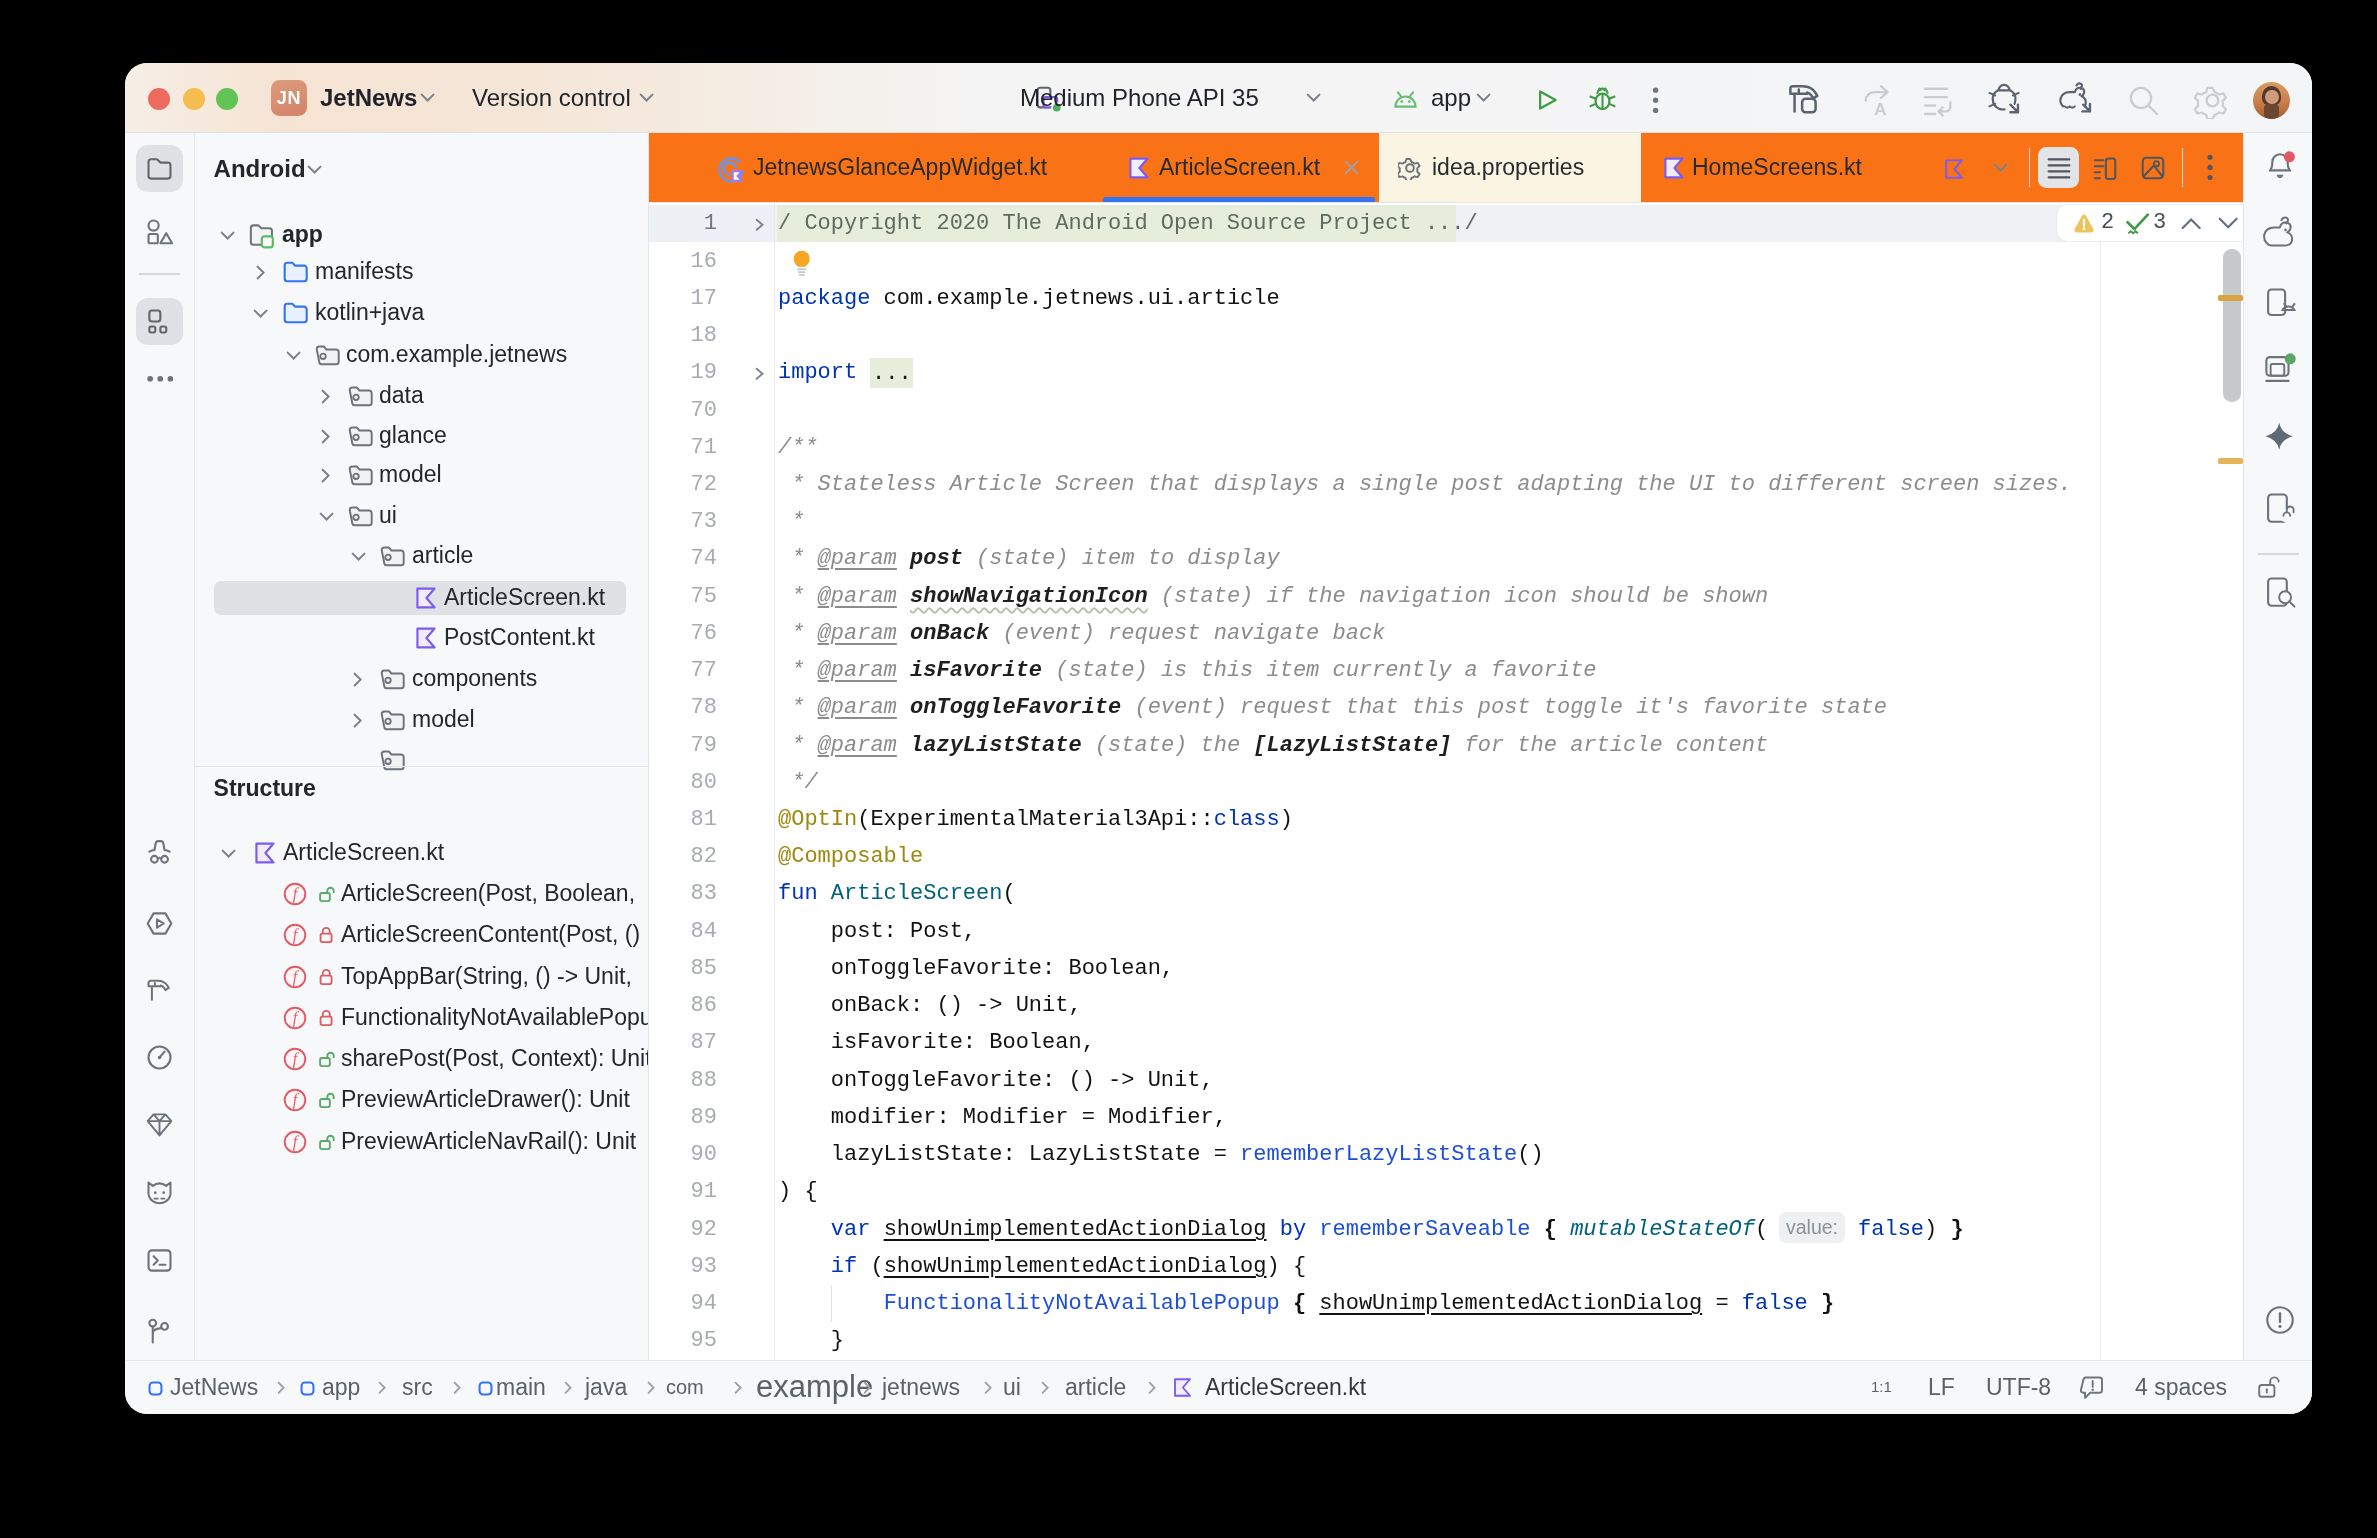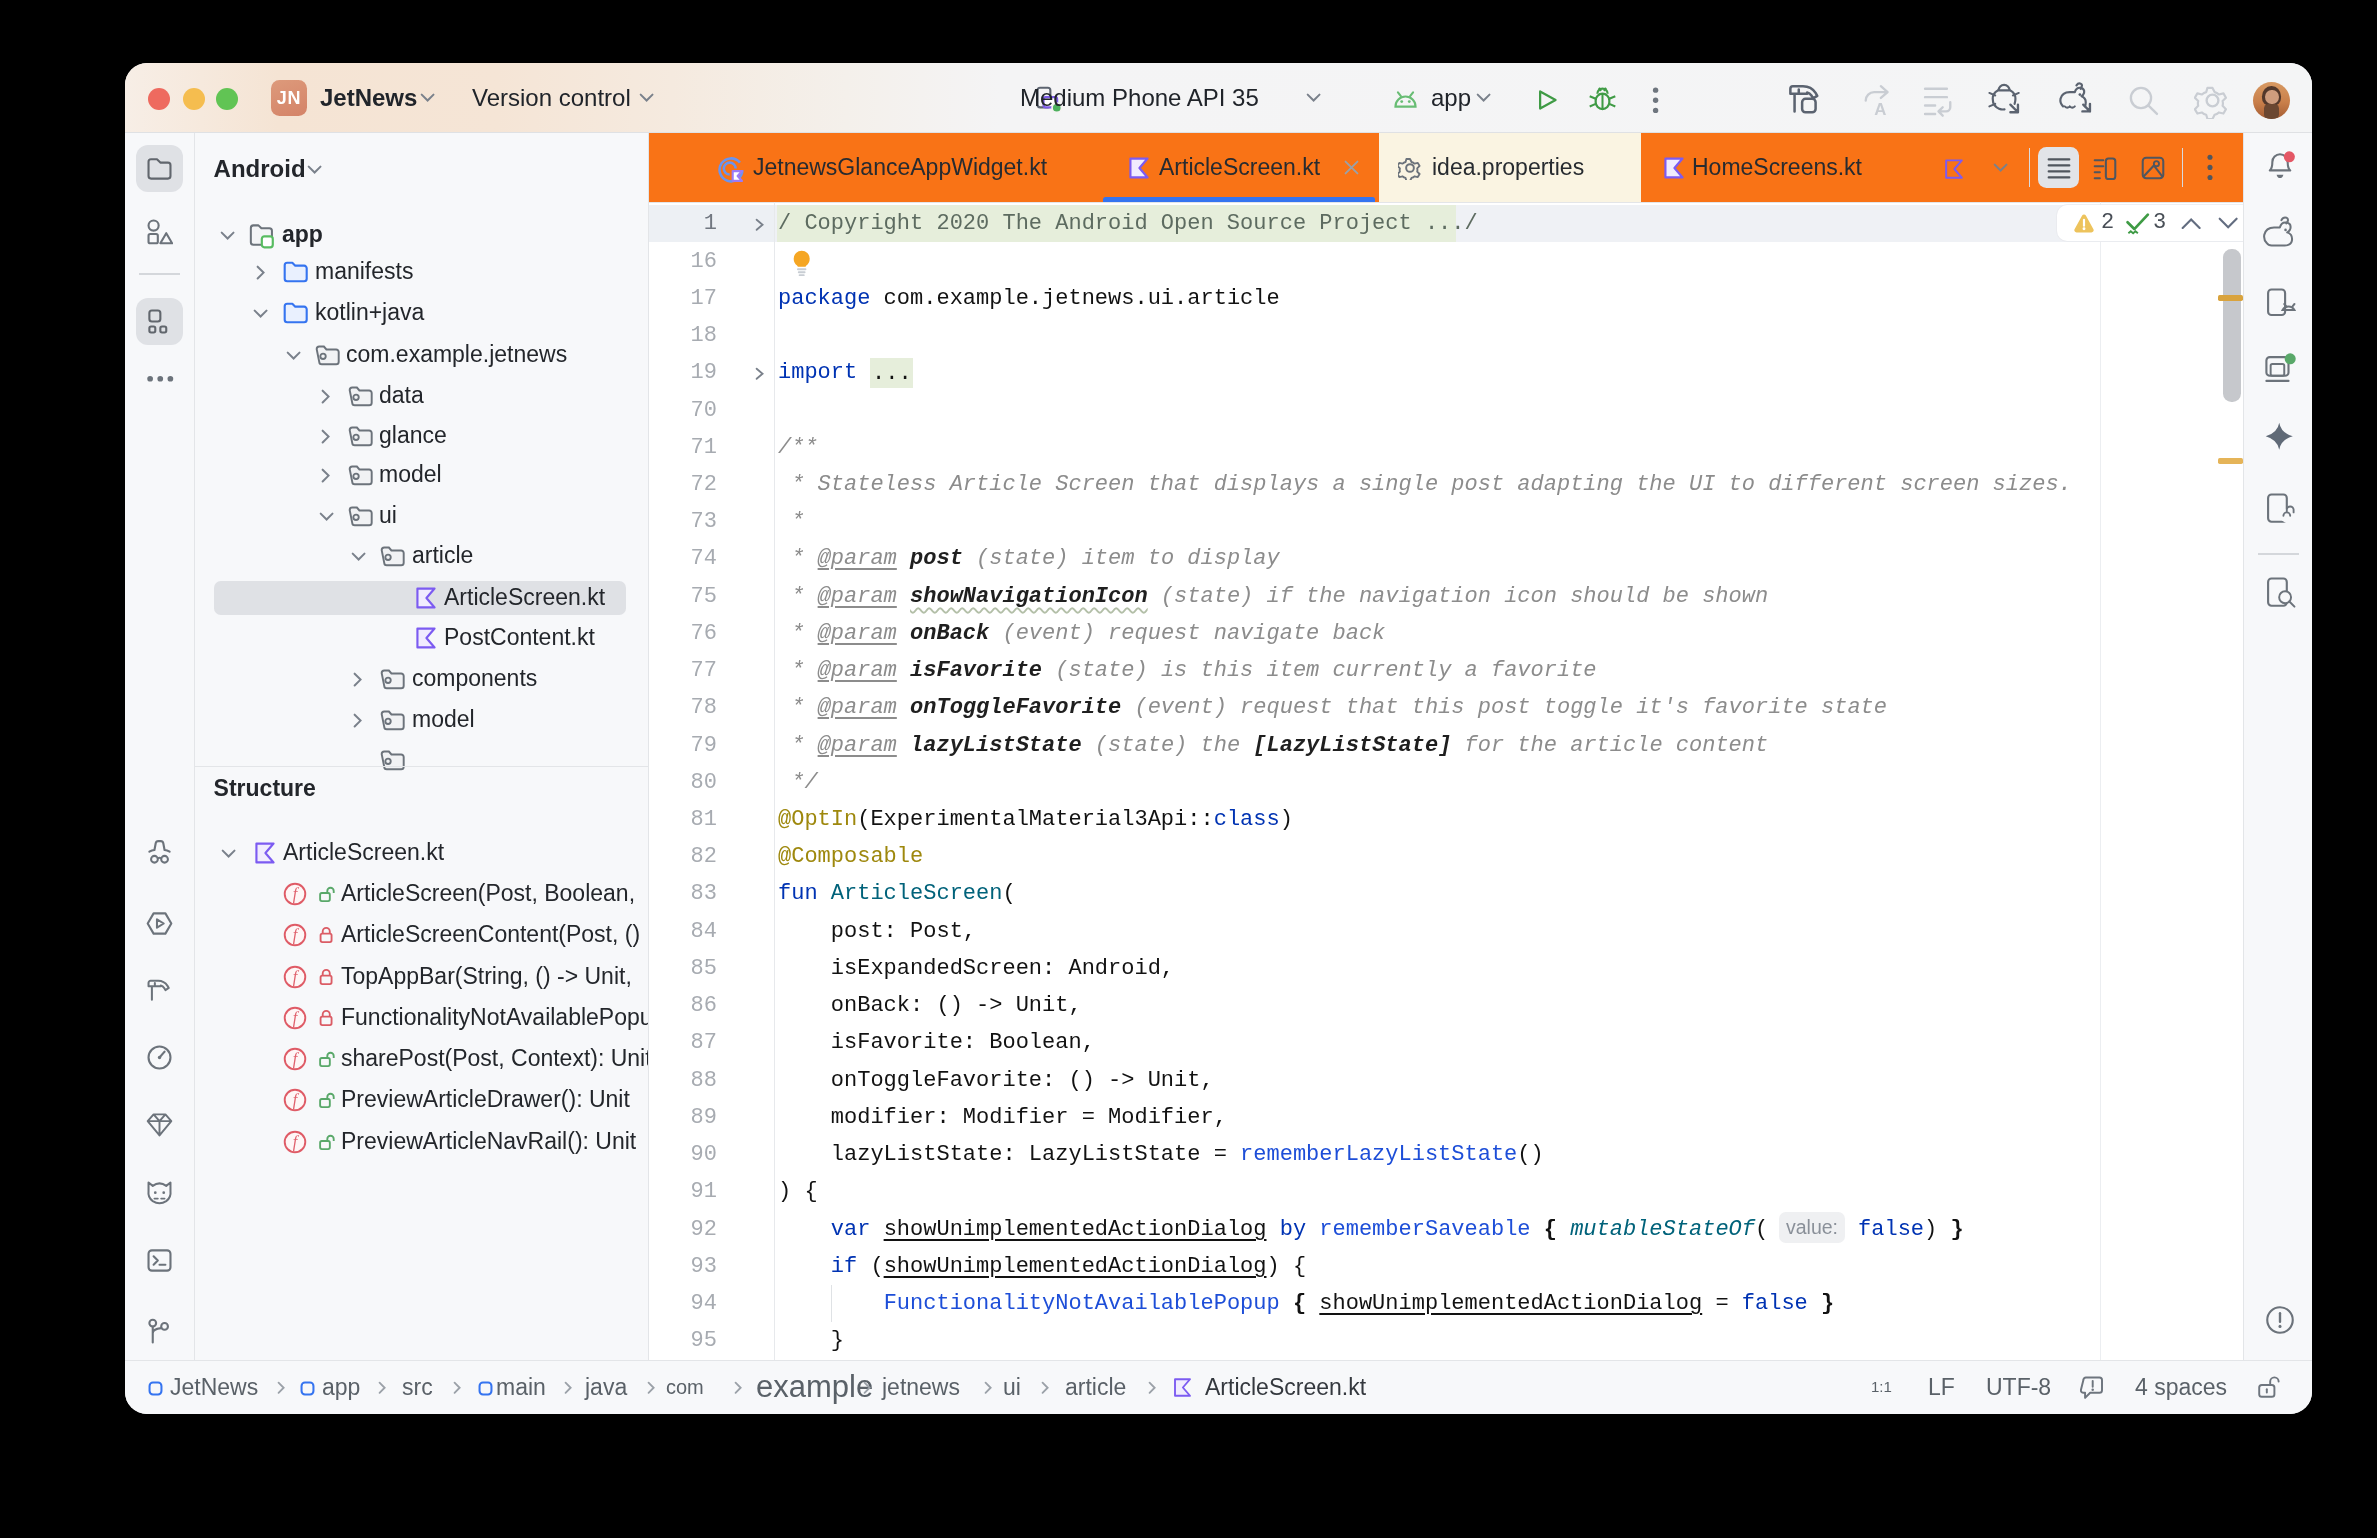--- a/index.html
+++ b/index.html
@@ -518,21 +518,21 @@
 <div class="cl" style="top:562px;"><span class="cm"> */</span></div>
 <div class="ln" style="top:599px;">81</div>
 <div class="cl" style="top:599px;"><span class="an">@OptIn</span>(ExperimentalMaterial3Api::<span class="k">class</span>)</div>
 <div class="ln" style="top:636px;">82</div>
 <div class="cl" style="top:636px;"><span class="an">@Composable</span></div>
 <div class="ln" style="top:673px;">83</div>
 <div class="cl" style="top:673px;"><span class="k">fun</span> <span class="fn">ArticleScreen</span>(</div>
 <div class="ln" style="top:711px;">84</div>
 <div class="cl" style="top:711px;">    post: Post,</div>
 <div class="ln" style="top:748px;">85</div>
-<div class="cl" style="top:748px;">    isExpandedScreen: Android,</div>
+<div class="cl" style="top:748px;">    onToggleFavorite: Boolean,</div>
 <div class="ln" style="top:785px;">86</div>
 <div class="cl" style="top:785px;">    onBack: () -&gt; Unit,</div>
 <div class="ln" style="top:822px;">87</div>
 <div class="cl" style="top:822px;">    isFavorite: Boolean,</div>
 <div class="ln" style="top:860px;">88</div>
 <div class="cl" style="top:860px;">    onToggleFavorite: () -&gt; Unit,</div>
 <div class="ln" style="top:897px;">89</div>
 <div class="cl" style="top:897px;">    modifier: Modifier = Modifier,</div>
 <div class="ln" style="top:934px;">90</div>
 <div class="cl" style="top:934px;">    lazyListState: LazyListState = <span class="gr">rememberLazyListState</span>()</div>

